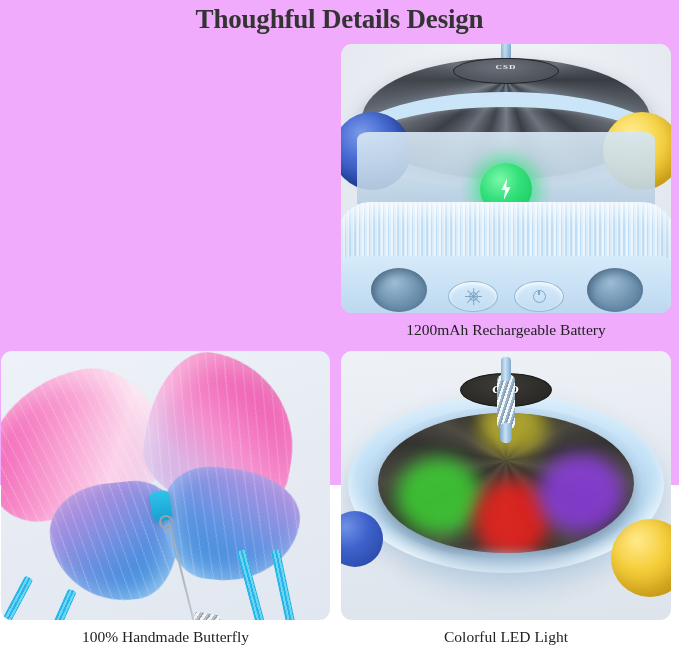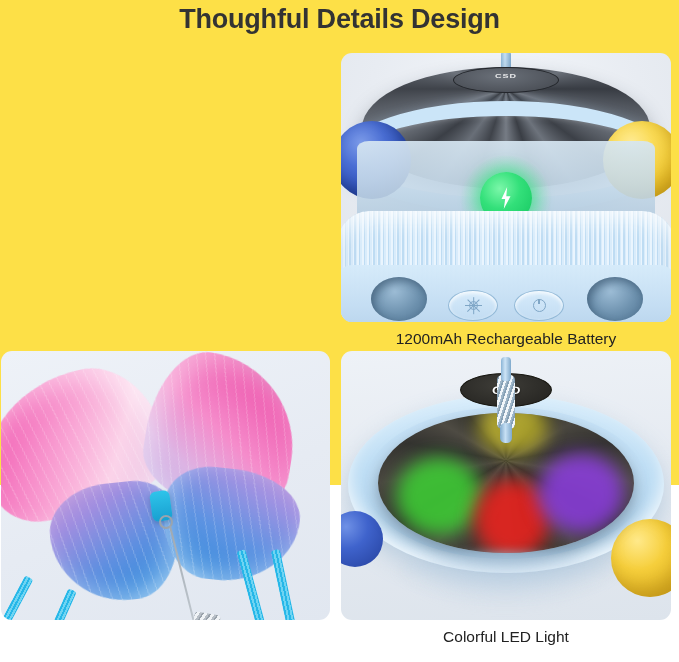--- a/index.html
+++ b/index.html
@@ -10,21 +10,22 @@
     height: 662px;
     background: #ffffff;
     font-family: "Liberation Sans", sans-serif;
     overflow: hidden;
   }
 
   .page {
     position: relative;
     width: 679px;
     height: 485px;
-    background: #fde047;
+    background: #f0abfc;
+    font-family: Liberation Serif, serif;
   }
 
   
   .title {
     position: absolute;
     top: 2px;
     left: 0;
     width: 679px;
     text-align: center;
     font-size: 27px;
@@ -38,21 +39,21 @@
   .grid {
     position: absolute;
     top: 41px;
     left: 0;
     width: 679px;
     height: 621px;
   }
 
   .cell { position: absolute; }
   .cell.tl { left: 1px;   top: 0px;   width: 329px; height: 271px; }
-  .cell.tr { left: 341px; top: 12px;   width: 330px; height: 271px; }
+  .cell.tr { left: 341px; top: 3px;   width: 330px; height: 271px; }
   .cell.bl { left: 1px;   top: 310px; width: 329px; height: 271px; }
   .cell.br { left: 341px; top: 310px; width: 330px; height: 271px; }
 
   .panel {
     position: relative;
     width: 100%;
     height: 269px;
     border-radius: 11px;
     overflow: hidden;
     background: #eceff4;
@@ -685,20 +686,21 @@
         </div>
         <div class="p3-body"></div>
         <div class="p3-ring"></div>
         <div class="p3-wire"></div>
         <div class="p3-spring"></div>
         <div class="ribbon r1"></div>
         <div class="ribbon r2"></div>
         <div class="ribbon r3"></div>
         <div class="ribbon r4"></div>
       </div>
+      <div class="caption">100% Handmade Butterfly</div>
     </div>
 
     <div class="cell br">
       <div class="panel p4">
         <div class="p4-plate"></div>
         <div class="p4-plate-inner"></div>
         <div class="p4-ball-blue"></div>
         <div class="p4-ball-yellow"></div>
         <div class="p4-disc">
           <div class="led yellow"></div>

